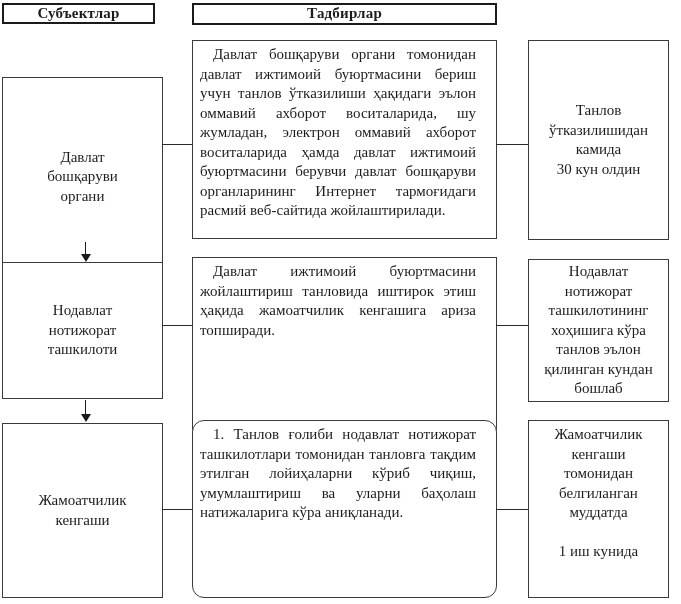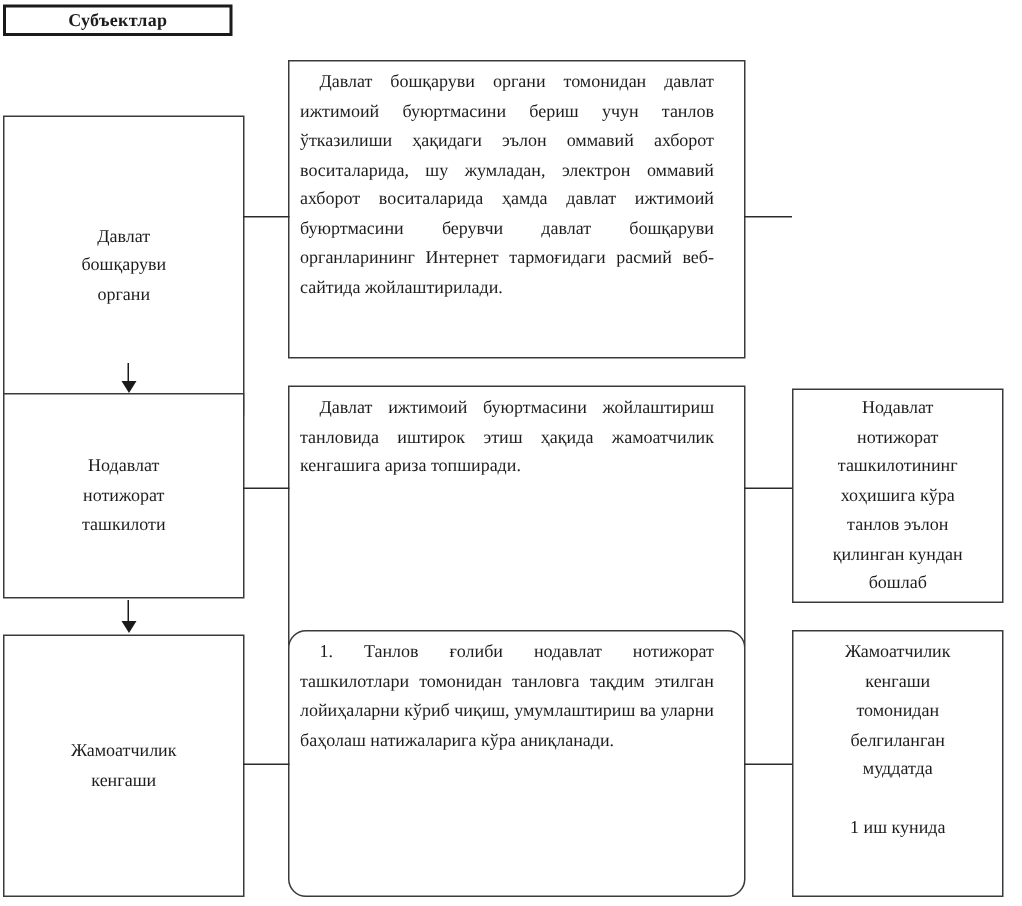--- a/index.html
+++ b/index.html
@@ -13,21 +13,21 @@
     height: 604px;
     background: #ffffff;
     font-family: "Liberation Serif", "DejaVu Serif", serif;
     color: #1c1c1c;
   }
   .box {
     position: absolute;
     box-sizing: border-box;
     background: #ffffff;
     border: 1px solid #3a3a3a;
-    font-size: 12px;
+    font-size: 15px;
     line-height: 19.5px;
   }
   .header-box {
     border: 2px solid #1a1a1a;
     font-weight: bold;
     display: flex;
     align-items: center;
     justify-content: center;
     letter-spacing: 0.2px;
   }
@@ -70,27 +70,32 @@
     border-right: 5px solid transparent;
     border-top: 8px solid #1a1a1a;
   }
 </style>
 </head>
 <body>
 
 <div class="canvas">
 
   <div class="box header-box" style="left:2px; top:3px; width:153px; height:21px;">Субъектлар</div>
+  <div class="box header-box" style="left:192px; top:3px; width:305px; height:22px;">Тадбирлар</div>
 
   <div class="box side-box" style="left:2px; top:42px; width:161px; height:200px;margin-top:35px;">Давлат
 бошқаруви
 органи</div>
   <div class="box action-box" style="left:192px; top:40px; width:305px; height:199px;">
     <p>Давлат бошқаруви органи томонидан давлат ижтимоий буюртмасини бериш учун танлов ўтказилиши ҳақидаги эълон оммавий ахборот воситаларида, шу жумладан, электрон оммавий ахборот воситаларида ҳамда давлат ижтимоий буюртмасини берувчи давлат бошқаруви органларининг Интернет тармоғидаги расмий веб-сайтида жойлаштирилади.</p>
   </div>
+  <div class="box side-box" style="left:528px; top:40px; width:141px; height:200px;">Танлов
+ўтказилишидан
+камида
+30 кун олдин</div>
 
   <div class="connector" style="left:162px; top:144px; width:31px;"></div>
   <div class="connector" style="left:496px; top:144px; width:32px;"></div>
 
   <div class="v-arrow" style="left:85px; top:242px; height:13px;"></div>
   <div class="arrow-head" style="left:81px; top:254px;"></div>
 
   <div class="box side-box" style="left:2px; top:262px; width:161px; height:137px;">Нодавлат
 нотижорат
 ташкилоти</div>

